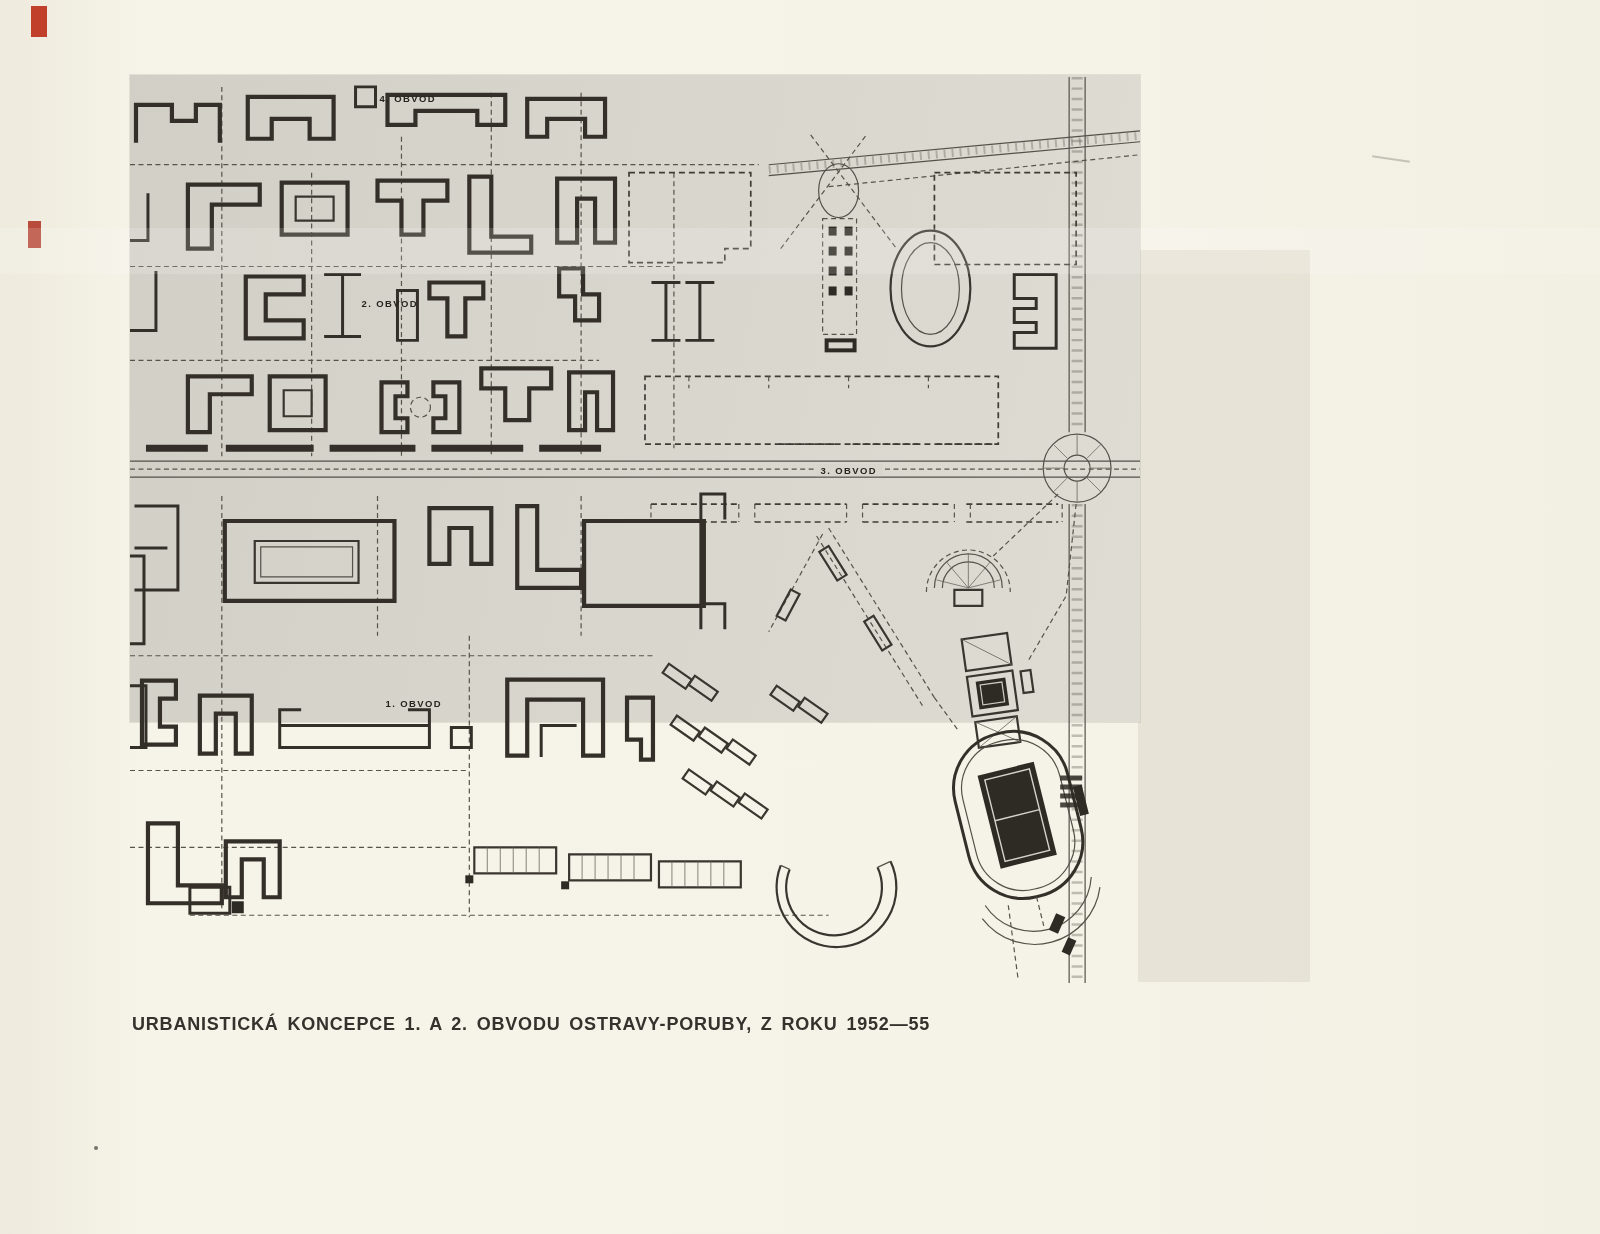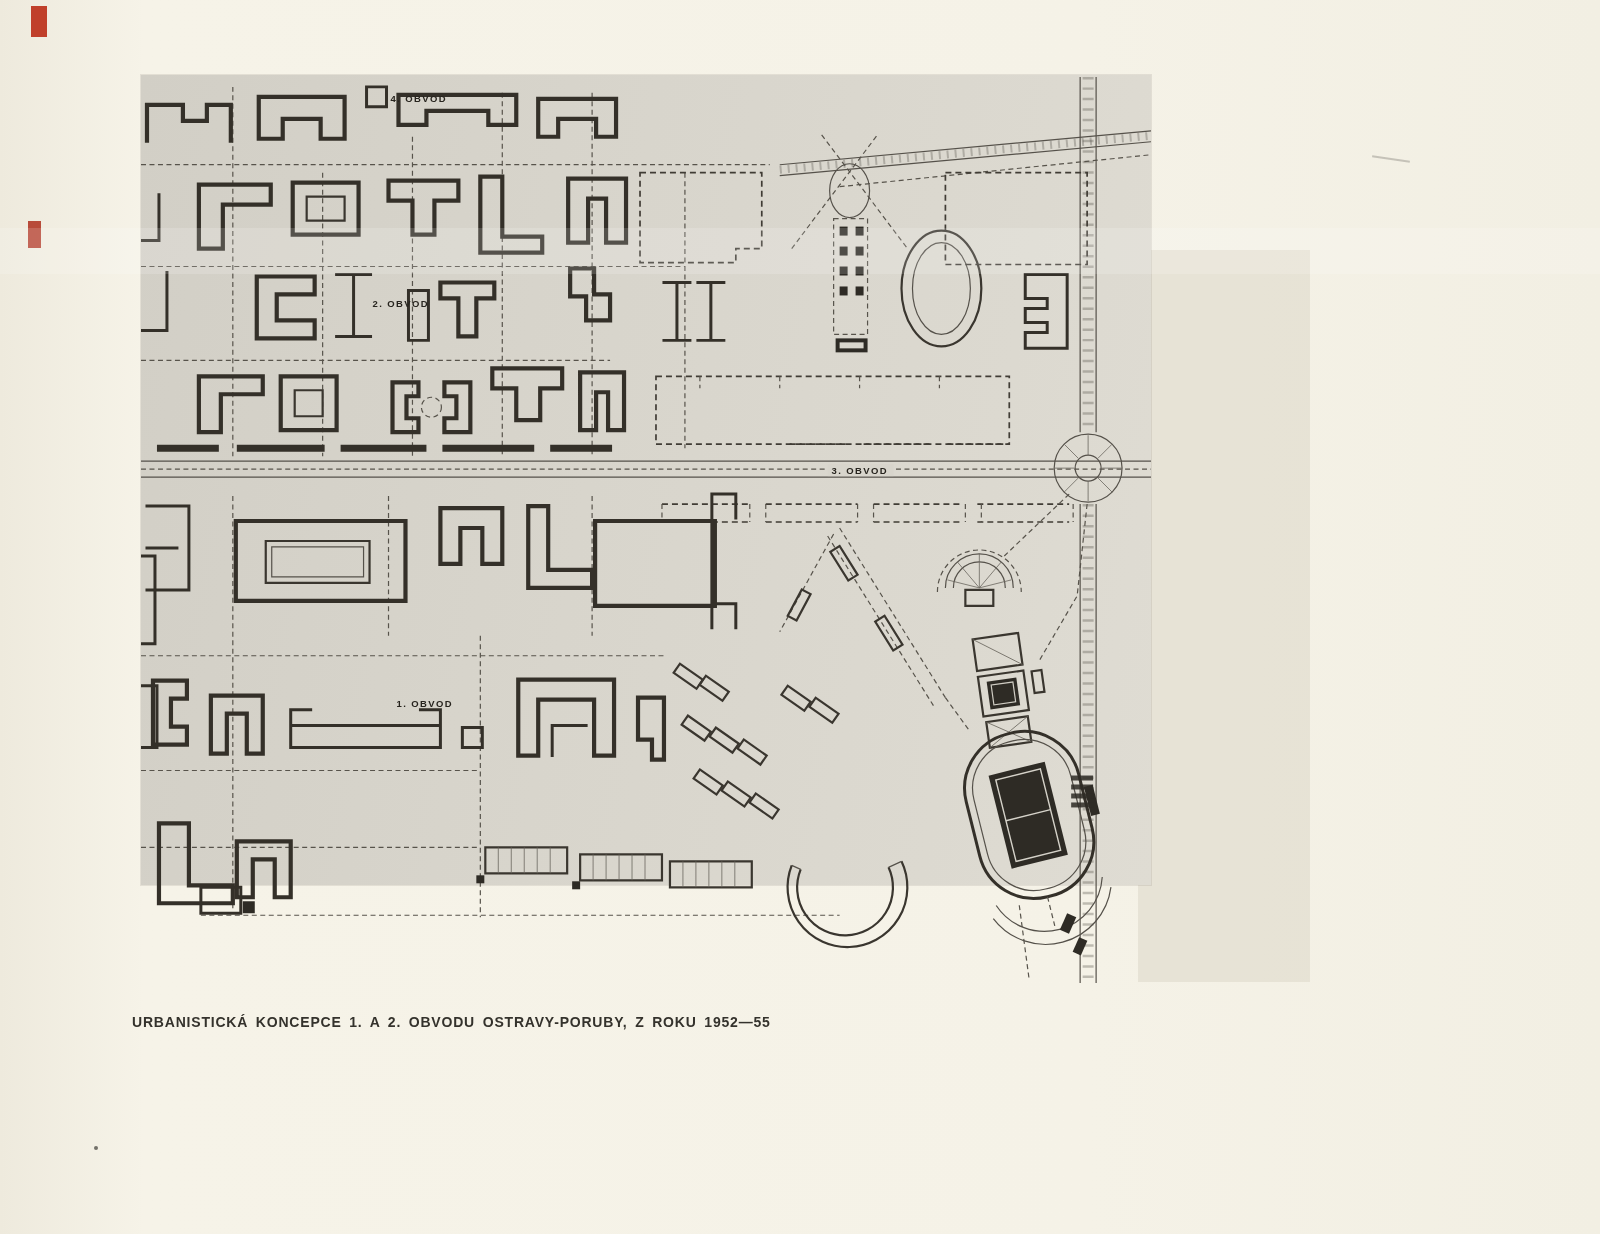--- a/index.html
+++ b/index.html
@@ -8,24 +8,23 @@
     background:#efecdf;
     font-family:"Liberation Sans", sans-serif;
     position:relative;
     overflow:hidden;
   }
   .book-page{
     position:absolute;inset:0;
     background:linear-gradient(90deg,#eeeadd 0%,#f6f3e8 9%,#f5f2e7 68%,#f2efe3 100%);
   }
   .plan-photo{
-    position:absolute;left:130px;top:75px;width:1010px;height:810px;
+    position:absolute;left:130px;top:75px;width:1010px;height:647px;
     background:linear-gradient(100deg,#d2cfc6 0%,#d8d5cc 45%,#dcd9d0 80%,#dfdcd3 100%);
     box-shadow:0 0 0 1px rgba(90,85,75,0.12);
-    margin-left:11px;
   }
   .showthrough{
     position:absolute;left:1138px;top:250px;width:172px;height:732px;
     background:rgba(205,200,184,0.35);
   }
   .scan-band{
     position:absolute;left:0;top:228px;width:1600px;height:46px;
     background:rgba(255,255,255,0.16);
   }
   .red-mark-1{
@@ -39,21 +38,21 @@
   .pencil-mark{
     position:absolute;left:1372px;top:158px;width:38px;height:2px;
     background:rgba(60,55,50,0.25);transform:rotate(8deg);
   }
   .speck{
     position:absolute;left:94px;top:1146px;width:4px;height:4px;border-radius:50%;
     background:rgba(60,58,52,0.7);
   }
   .caption{
     position:absolute;left:132px;top:1014px;
-    font-size:14px;font-weight:bold;color:#34322c;
+    font-size:18px;font-weight:bold;color:#34322c;
     letter-spacing:0.8px;word-spacing:3px;
   }
   svg{display:block;}
   
   .b4{fill:none;stroke:#343029;stroke-width:4.2;stroke-linejoin:miter;stroke-linecap:square;}
   .b3{fill:none;stroke:#343029;stroke-width:3;stroke-linejoin:miter;stroke-linecap:square;}
   .b2{fill:none;stroke:#3a362f;stroke-width:2.2;stroke-linejoin:miter;}
   .ln{fill:none;stroke:#55514a;stroke-width:1.2;}
   .lnt{fill:none;stroke:#6a665e;stroke-width:0.8;}
   .d1{fill:none;stroke:#57534b;stroke-width:1.2;stroke-dasharray:5 3.5;}

